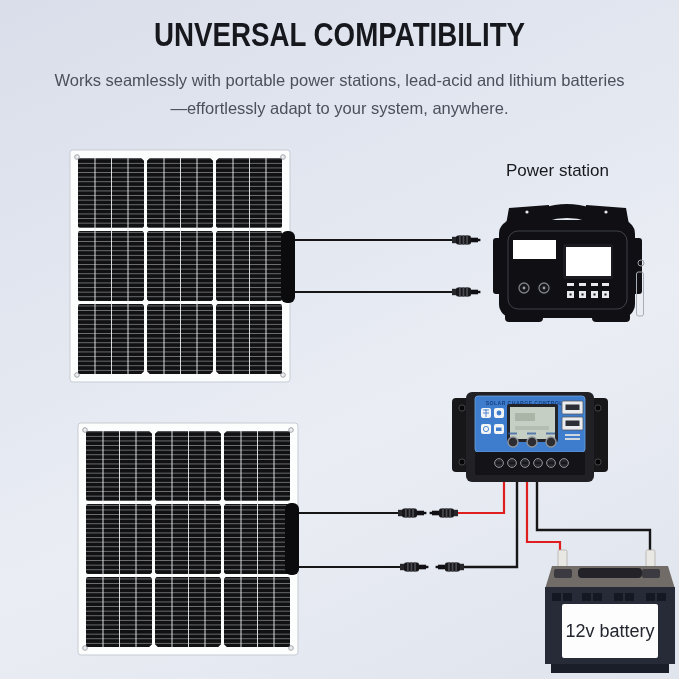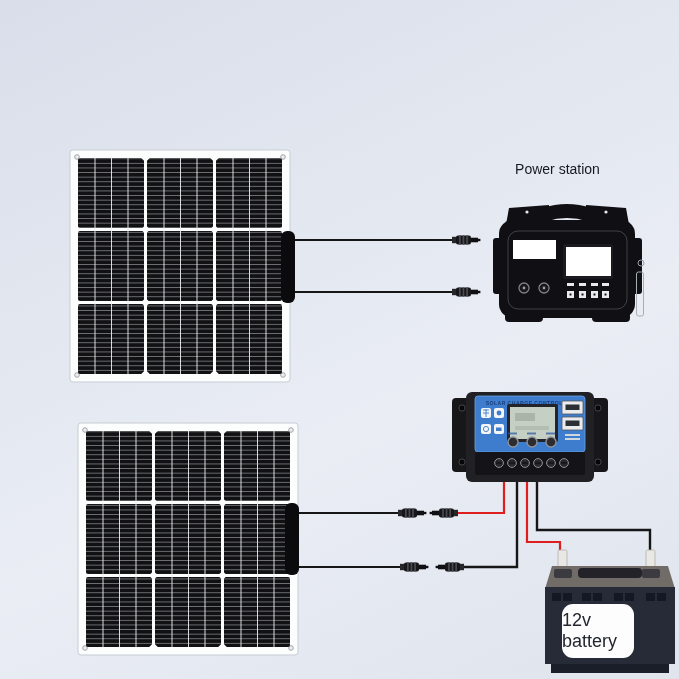--- a/index.html
+++ b/index.html
@@ -10,34 +10,39 @@
   }
   .hdr{position:absolute;top:0;left:0;width:679px;text-align:center;}
   .title{
     margin:0;padding-top:16px;font-size:33px;font-weight:bold;color:#16181d;
     letter-spacing:0px;transform:scaleX(.84);transform-origin:50% 0;white-space:nowrap;
   }
   .sub{margin:0;font-size:16.5px;color:#4b505a;white-space:nowrap;}
   .sub1{margin-top:17px;}
   .sub2{margin-top:9px;}
   svg.diagram{position:absolute;left:0;top:0;}
-  .lbl{position:absolute;font-size:14px;color:#17191f;text-align:center;white-space:nowrap;}
+  .lbl{position:absolute;font-size:17px;color:#17191f;text-align:center;white-space:nowrap;}
   .lbl-power{left:495px;top:161px;width:125px;}
   .lbl-controller{left:470px;top:373px;width:120px;}
   .battery-label{
-    position:absolute;left:562px;top:604px;width:72px;height:54px;background:#fdfdfd;
+    position:absolute;left:562px;top:604px;width:96px;height:54px;background:#fdfdfd;
     display:flex;align-items:center;justify-content:center;font-size:18px;color:#23262f;
-    border-radius:11px;
+    border-radius:2px;
   }
 </style>
 </head>
 <body>
 
 <div class="stage">
 
+  <div class="hdr">
+    <h1 class="title">UNVERSAL COMPATIBILITY</h1>
+    <p class="sub sub1">Works seamlessly with portable power stations, lead-acid and lithium batteries</p>
+    <p class="sub sub2">—effortlessly adapt to your system, anywhere.</p>
+  </div>
 
   <svg class="diagram" width="679" height="679" viewBox="0 0 679 679">
 
     <defs>
 
       <pattern id="pcell" width="66" height="4.6" patternUnits="userSpaceOnUse">
         <rect width="66" height="4.6" fill="#111113"></rect>
         <rect y="3.7" width="66" height="0.9" fill="#cfd4d8" opacity="0.5"></rect>
       </pattern>
 

